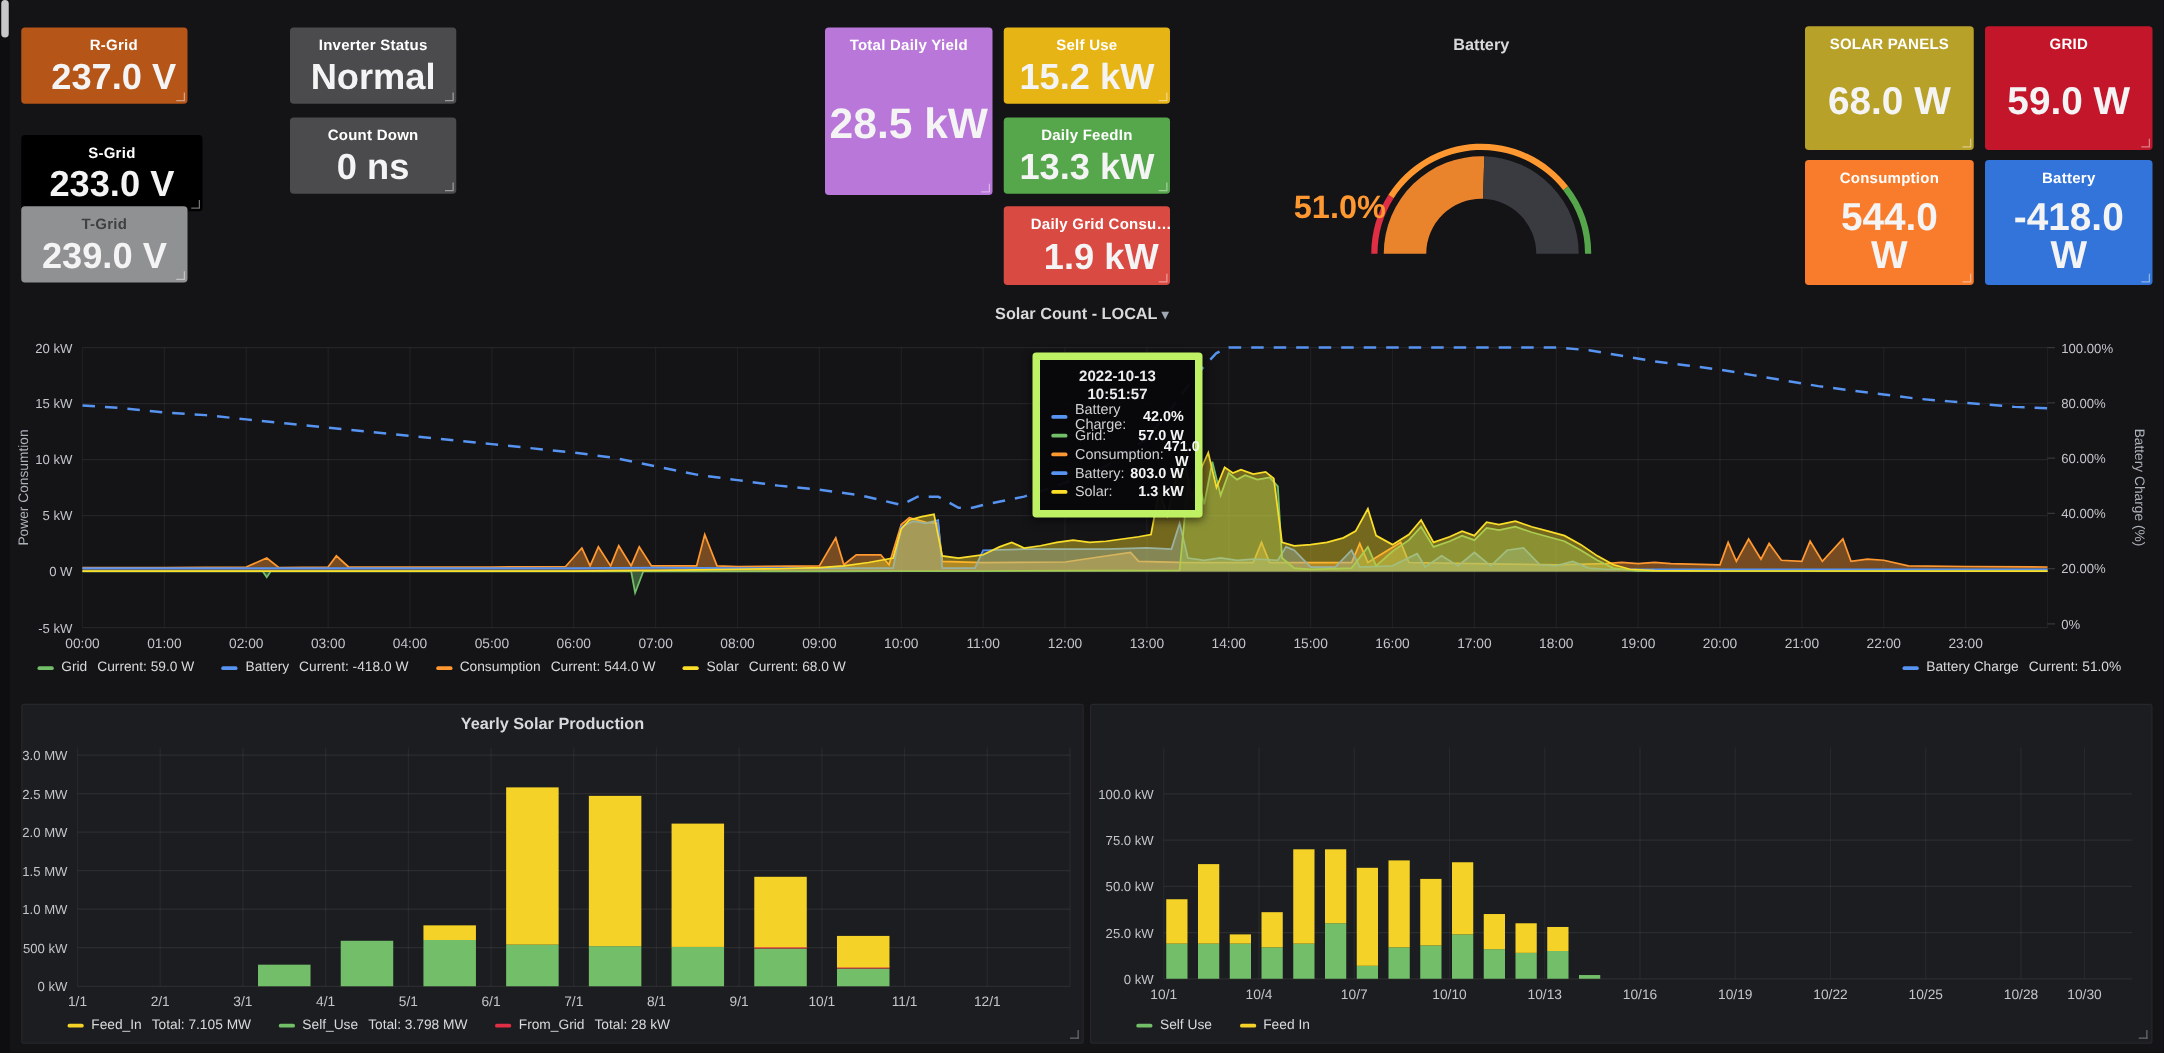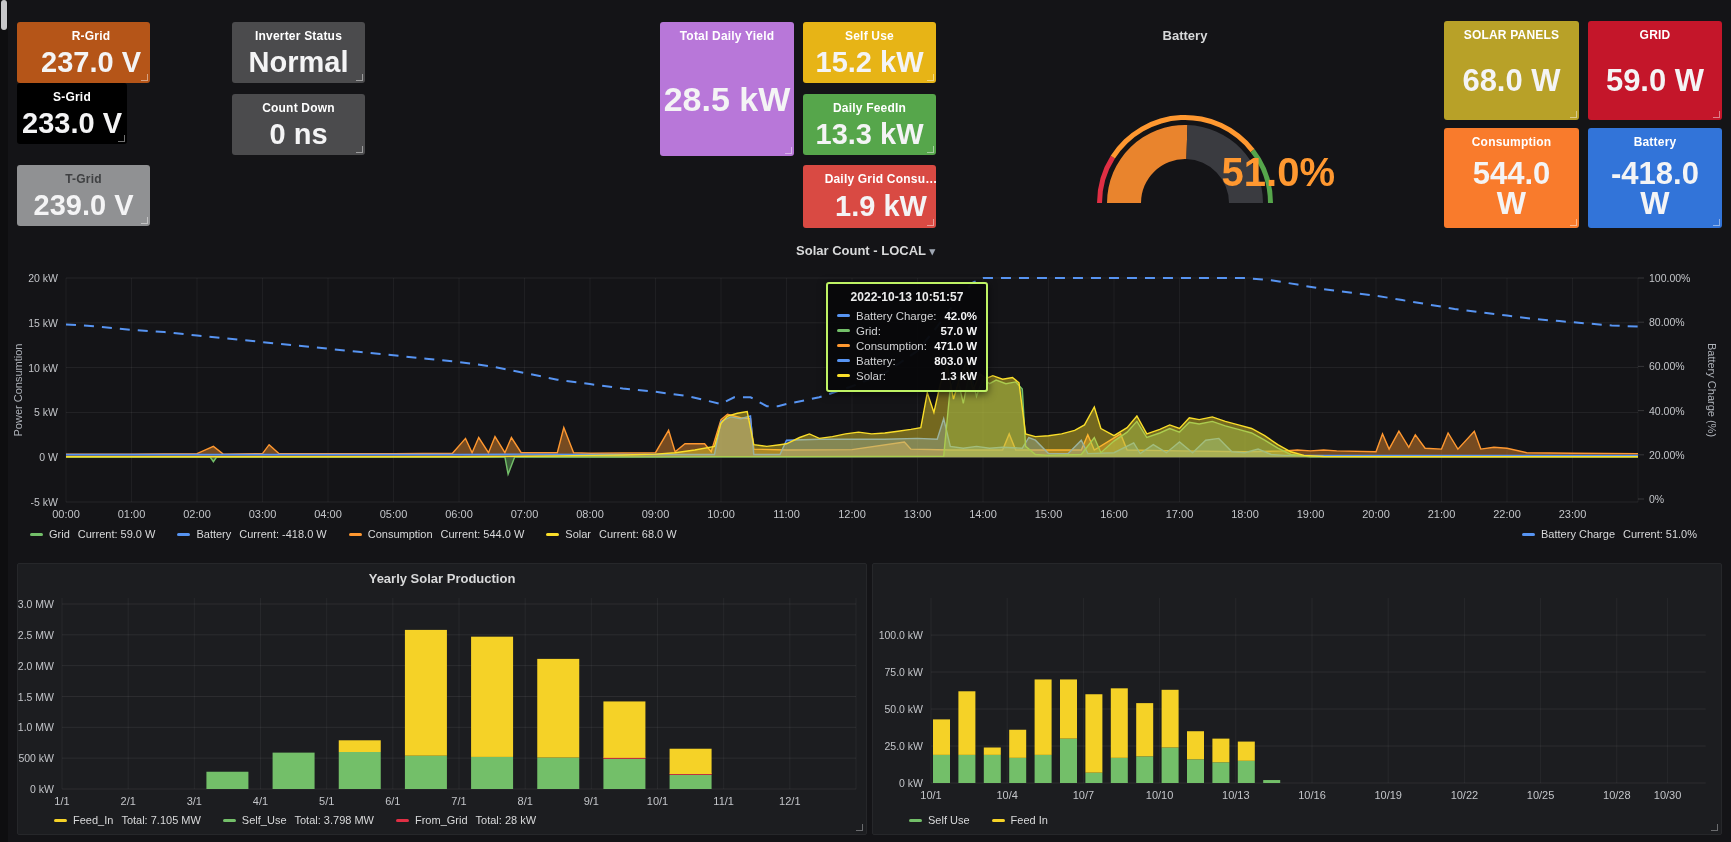--- a/index.html
+++ b/index.html
@@ -13,32 +13,32 @@
   .stat:after { content:""; position:absolute; right:2px; bottom:2px; width:6px; height:6px; border-right:1px solid rgba(255,255,255,.45); border-bottom:1px solid rgba(255,255,255,.45); }
   .stat-label { font-size:12px; font-weight:bold; color:#fff; margin-top:7px; letter-spacing:.2px; white-space:nowrap; }
   .stat-value { flex:1; display:flex; align-items:center; justify-content:center; text-align:center; font-weight:bold; color:#f4f4f5; font-size:29px; line-height:.95; }
   .stat.big .stat-value { font-size:34px; }
   .stat.tall .stat-value { font-size:31px; }
   .stat .wrapbox { max-width:100px; }
 
   .panel-title { position:absolute; width:100%; text-align:center; font-size:13px; font-weight:bold; color:#d8d9da; }
 
   #gauge-panel { position:absolute; left:1035px; top:22px; width:300px; height:206px; }
-  #gauge-value { position:absolute; left:0; top:128px; width:100%; text-align:right; font-size:40px; font-weight:bold; color:#ff9830; }
+  #gauge-value { position:absolute; left:0; top:128px; width:100%; text-align:left; font-size:26px; font-weight:bold; color:#ff9830; }
 
   #ts-panel { position:absolute; left:8px; top:238px; width:1715px; height:315px; }
   #ts-title { top:5px; cursor:pointer; }
   #ts-title .caret { color:#9fa7b3; font-size:11px; }
   #ts-svg { position:absolute; left:0; top:24px; }
 
   .tick { fill:#c3c5c9; font-size:10.5px; }
   .xtick { fill:#c3c5c9; font-size:11px; }
   .axis-title { fill:#aeb2b9; font-size:11px; }
 
-  #tooltip { position:absolute; left:818px; top:44px; width:162px; background:rgba(8,8,10,.97); border:2px solid #bef264; border-radius:3px; padding:6px 9px 7px 9px; z-index:5; box-shadow:0 2px 8px rgba(0,0,0,.6); }
+  #tooltip { position:absolute; left:818px; top:44px; width:136px; background:rgba(8,8,10,.97); border:6px solid #bef264; border-radius:3px; padding:6px 9px 7px 9px; z-index:5; box-shadow:0 2px 8px rgba(0,0,0,.6); }
   #tooltip .tt-time { text-align:center; font-size:12px; font-weight:bold; color:#eceded; margin-bottom:4px; }
   .tt-row { display:flex; align-items:center; font-size:11.5px; color:#d0d1d3; height:15px; }
   .dash { width:13px; height:3px; border-radius:2px; margin-right:6px; flex:none; }
   .tt-row .tt-val { margin-left:auto; font-weight:bold; color:#f5f5f6;text-align:center; }
 
   .legend-row { position:absolute; display:flex; align-items:center; font-size:11px; color:#d8d9da; }
   .legend-item { display:flex; align-items:center; margin-right:22px; cursor:pointer; white-space:nowrap; }
   .legend-item .lg-metric { margin-left:8px; }
 
   .chart-panel { position:absolute; top:563px; width:850px; height:272px; background:#1c1d20; border:1px solid #26272a; border-radius:2px; }
@@ -52,21 +52,21 @@
 
 <div id="dash">
   <div id="scroll-track">
     <div id="scroll-thumb"></div>
   </div>
 
   <div class="stat" style="left: 17px; top: 22px; width: 133px; height: 61px; background-color: rgb(181, 85, 24); padding-left: 15px;">
     <div class="stat-label" style="color: rgb(255, 255, 255);">R-Grid</div>
     <div class="stat-value">237.0 V</div>
   </div>
-  <div class="stat" style="left: 17px; top: 83px; width: 110px; height: 61px; background-color: rgb(0, 0, 0); align-items: center;">
+  <div class="stat" style="left: 17px; top: 108px; width: 145px; height: 61px; background-color: rgb(0, 0, 0); align-items: center;">
     <div class="stat-label" style="color: rgb(255, 255, 255);">S-Grid</div>
     <div class="stat-value">233.0 V</div>
   </div>
   <div class="stat" style="left: 17px; top: 165px; width: 133px; height: 61px; background-color: rgb(144, 145, 147);">
     <div class="stat-label" style="color: rgb(63, 64, 66);">T-Grid</div>
     <div class="stat-value">239.0 V</div>
   </div>
 
   <div class="stat" style="left: 232px; top: 22px; width: 133px; height: 61px; background-color: rgb(75, 75, 77);">
     <div class="stat-label">Inverter Status</div>

